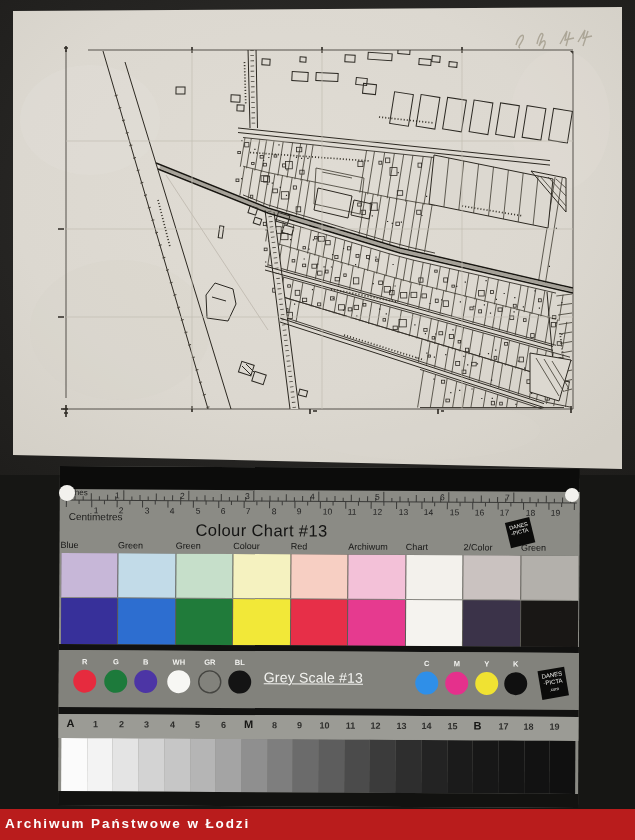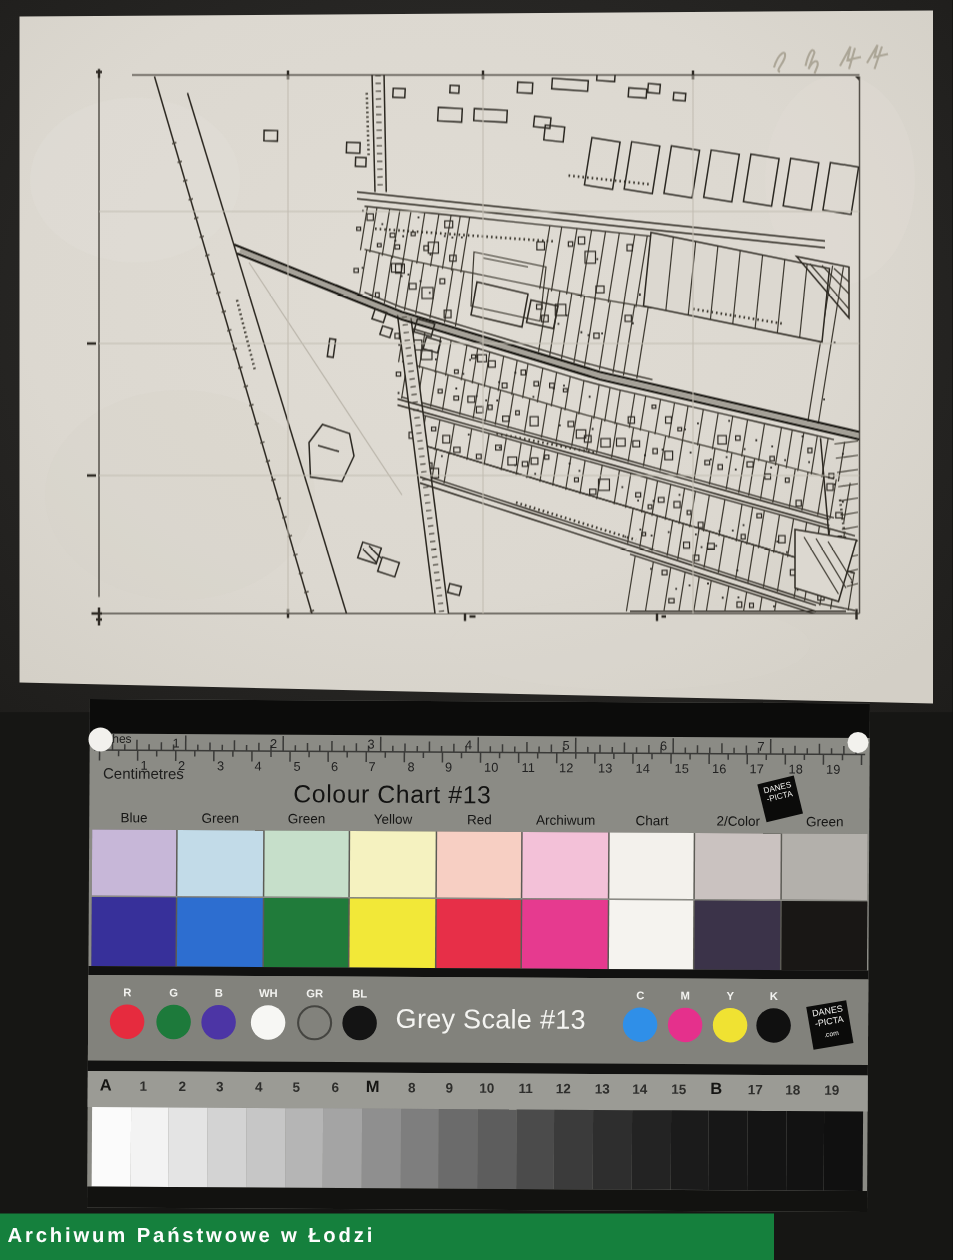--- a/index.html
+++ b/index.html
@@ -27,36 +27,36 @@
 #card{position:absolute;left:59px;top:466px;width:520px;height:339px;background:#8b8b85;transform:rotate(0.33deg);transform-origin:0 50%;}
 #cardtop{position:absolute;left:0;top:0;width:520px;height:23px;background:#0c0c0b;}
 .rn{font-size:8.5px;fill:#222;font-family:"Liberation Sans",sans-serif;}
 #inchlbl{position:absolute;left:11px;top:22px;font-size:8px;color:#1d1d1c;}
 #cmlbl{position:absolute;left:9px;top:45px;font-size:10px;color:#1d1d1c;}
 #title{position:absolute;left:0;top:54px;width:404px;text-align:center;font-size:16.5px;color:#131312;letter-spacing:.4px;}
 .logo{position:absolute;background:#0b0b0a;color:#efefec;text-align:center;transform:rotate(-14deg);}
 #logo1{left:448px;top:51px;width:25px;height:23px;font-size:5.5px;line-height:6px;padding-top:3px;}
 #logo2{left:481px;top:200px;width:27px;height:26px;font-size:6px;line-height:7px;padding-top:3px;transform:rotate(-10deg);}
 #names{position:absolute;left:1px;top:74px;width:518px;display:flex;}
-.cn{flex:1;text-align:center;font-size:9px;color:#161615;}
+.cn{flex:1;text-align:left;font-size:9px;color:#161615;}
 .prow{position:absolute;left:1.5px;width:517px;display:flex;gap:1px;background:#5c5b55;}
 .prow div{flex:1;}
 #blk1{position:absolute;left:0;top:178px;width:520px;height:6px;background:#111110;}
 #crow{position:absolute;left:0;top:184px;width:520px;height:57px;background:#82827c;}
 .cl{font-size:7.5px;font-weight:bold;fill:#f2f2ef;font-family:"Liberation Sans",sans-serif;}
-#gstext{position:absolute;left:205px;top:202px;font-size:18px;color:#f4f4f1;letter-spacing:.2px;}
+#gstext{position:absolute;left:205px;top:202px;font-size:14px;color:#f4f4f1;letter-spacing:.2px;text-decoration:underline;}
 #blk2{position:absolute;left:0;top:241px;width:520px;height:7px;background:#121211;}
 #nrow{position:absolute;left:0;top:248px;width:520px;height:24px;background:#9b9b95;}
 .nn{font-size:9px;font-weight:bold;fill:#2e2e2c;font-family:"Liberation Sans",sans-serif;}
 .nb{font-size:11px;font-weight:bold;fill:#161614;font-family:"Liberation Sans",sans-serif;}
 #grow{position:absolute;left:3px;top:272px;width:514px;height:53px;display:flex;}
 #grow div{flex:1;}
 #cardbot{position:absolute;left:0;top:325px;width:520px;height:14px;background:#121210;}
 .hole{position:absolute;border-radius:50%;background:#f2f1ed;}
-#bar{position:absolute;left:0;top:809px;width:516px;height:31px;background:#15803d;color:#fdfdfd;
+#bar{position:absolute;left:0;top:809px;width:635px;height:31px;background:#b91c1c;color:#fdfdfd;
   font-size:13.5px;font-weight:bold;letter-spacing:1.9px;line-height:30px;padding-left:5px;box-sizing:border-box;}
 </style></head>
 <body>
 <div id="stage">
 
 <div class="abs" style="left:0;top:0;width:635px;height:475px;background:radial-gradient(ellipse at 48% 45%, #2b2a28 0%, #272624 55%, #1e1d1b 100%);"></div>
 
 <div class="abs" style="left:0;top:475px;width:635px;height:365px;background:#161614;"></div>
 
 <svg class="abs" style="left:0;top:0" width="635" height="840" viewBox="0 0 635 840">
@@ -725,21 +725,21 @@
   <div id="cmlbl">Centimetres</div>
 
   <div id="title">Colour Chart #13</div>
 
   <div class="logo" id="logo1">DANES<br>-PICTA</div>
 
   <div id="names">
         <div class="cn">Blue</div>
         <div class="cn">Green</div>
         <div class="cn">Green</div>
-        <div class="cn">Yellow</div>
+        <div class="cn">Colour</div>
         <div class="cn">Red</div>
         <div class="cn">Archiwum</div>
         <div class="cn">Chart</div>
         <div class="cn">2/Color</div>
         <div class="cn">Green</div>
       </div>
 
   <div class="prow" style="top:87px;height:44px;">
         <div style="background:#c7b7d8"></div>
         <div style="background:#c2dbe8"></div>

